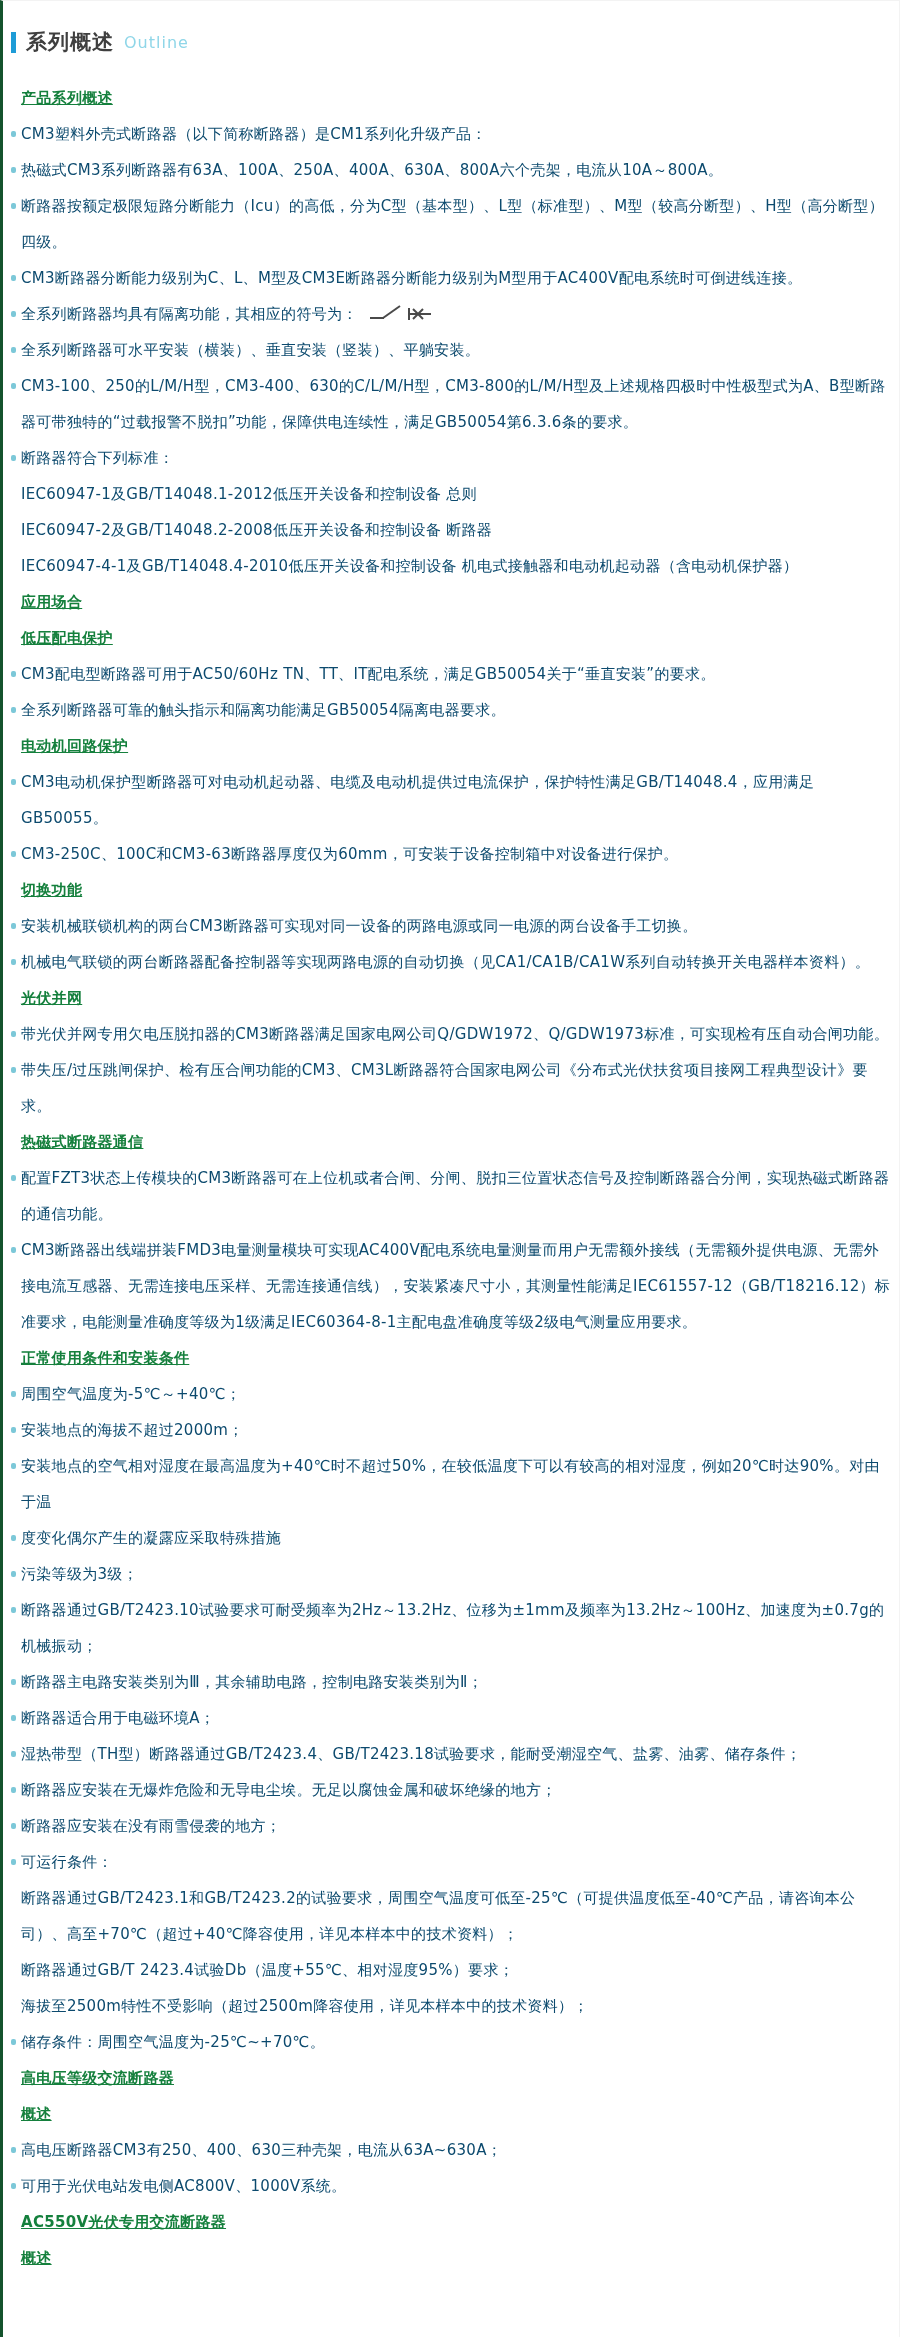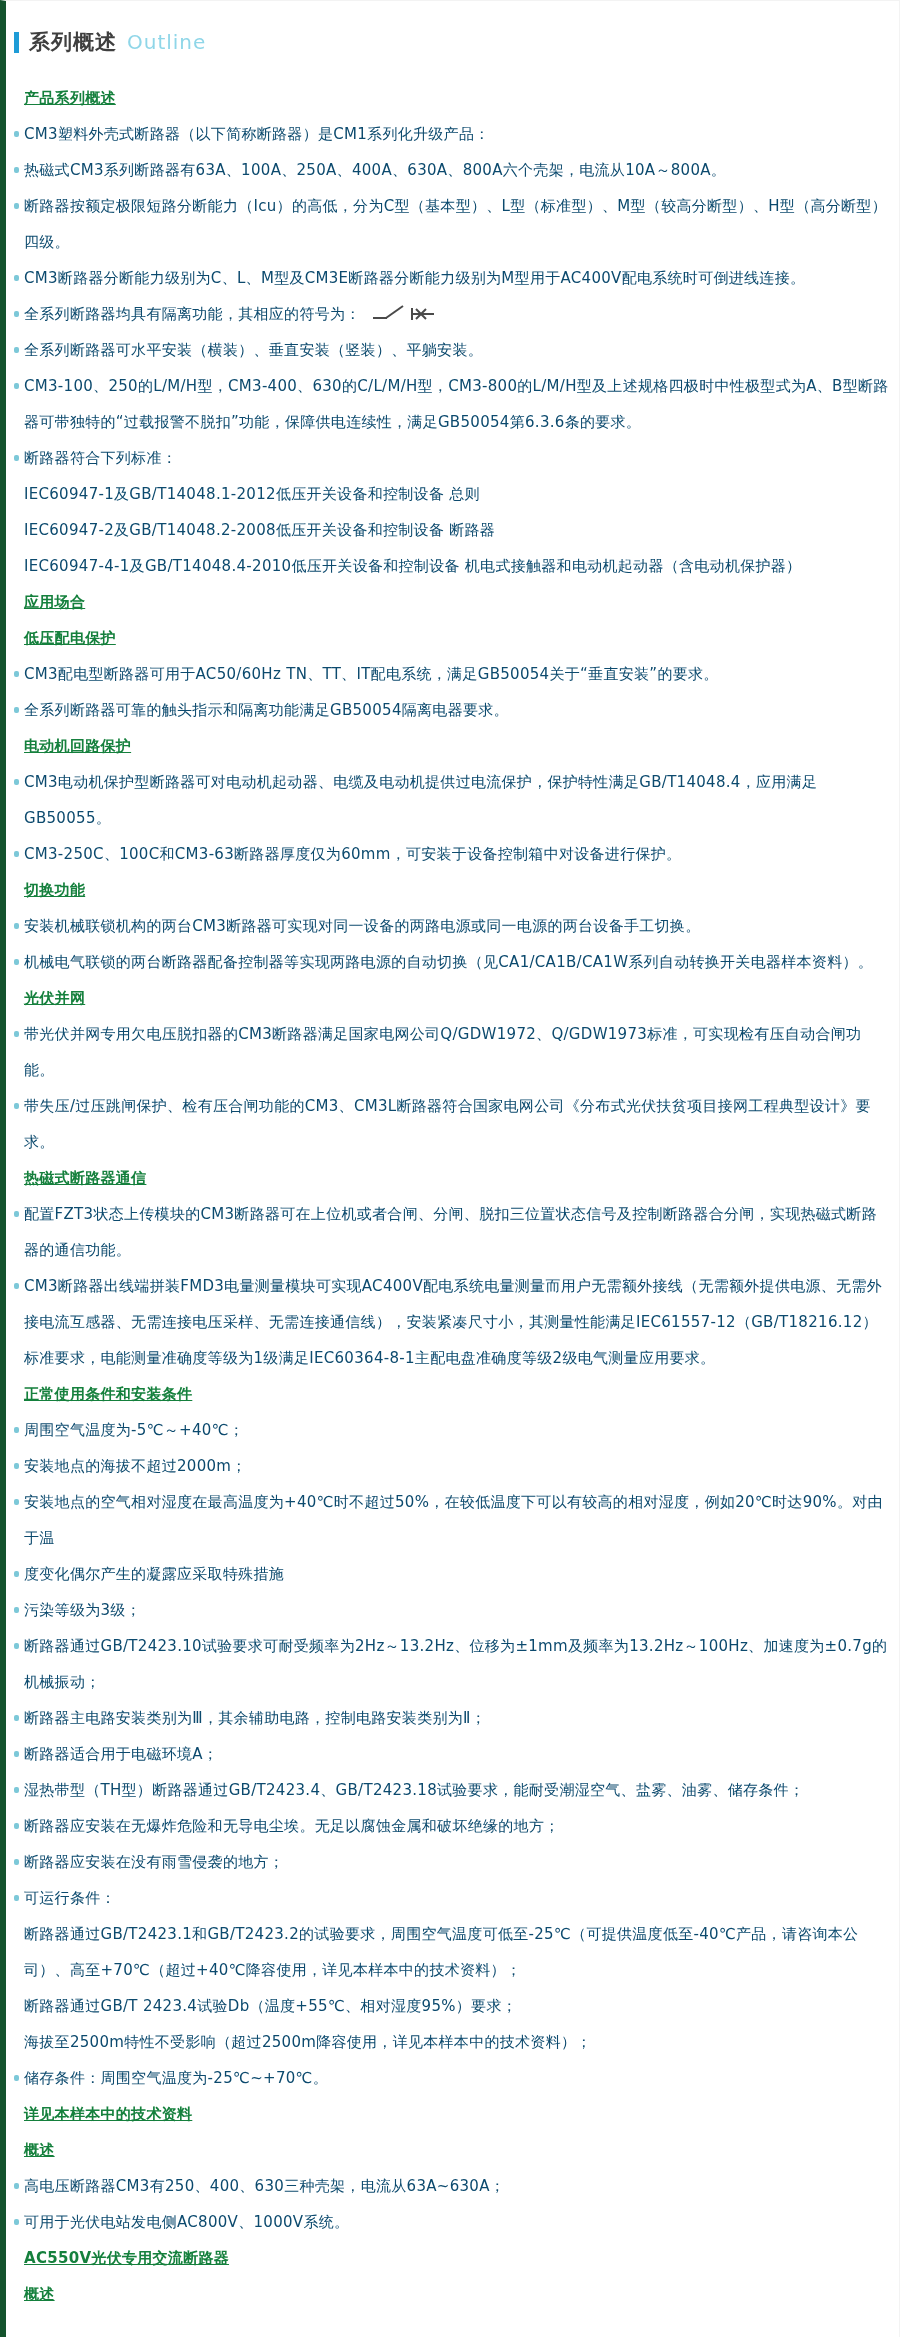--- a/index.html
+++ b/index.html
@@ -7,21 +7,21 @@
     padding: 0;
     background: #ffffff;
     font-family: "DejaVu Sans", "Liberation Sans", sans-serif;
   }
   .page {
     width: 900px;
     height: 2337px;
     box-sizing: border-box;
     background: #ffffff;
     border-top: 1px solid #f3f3f3;
-    border-left: 6px solid #14532d;
+    border-left: 3px solid #14532d;
     border-right: 1px solid #f3f3f3;
     padding: 27px 8px 0 8px;
     overflow: hidden;
   }
   .title-row {
     display: flex;
     align-items: center;
     margin: 0 0 24px 0;
   }
   .title-bar {
@@ -31,21 +31,21 @@
     margin-right: 10px;
     flex: 0 0 auto;
   }
   .title-zh {
     font-size: 21px;
     font-weight: bold;
     color: #3f3f3f;
     letter-spacing: 1px;
   }
   .title-en {
-    font-size: 20px;
+    font-size: 16px;
     color: #8fd6e8;
     margin-left: 10px;
     letter-spacing: 1px;
   }
   .content {
     padding-left: 0;
   }
   .block {
     position: relative;
     padding-left: 10px;
@@ -224,21 +224,21 @@
       <div class="block plain">
     <span class="block-text">断路器通过GB/T 2423.4试验Db（温度+55℃、相对湿度95%）要求；</span>
   </div>
       <div class="block plain">
     <span class="block-text">海拔至2500m特性不受影响（超过2500m降容使用，详见本样本中的技术资料）；</span>
   </div>
       <div class="block bullet">
     <span class="block-text">储存条件：周围空气温度为-25℃~+70℃。</span>
   </div>
       <div class="block heading">
-    <span class="block-text">详见本样本中的技术资料</span>
+    <span class="block-text">高电压等级交流断路器</span>
   </div>
       <div class="block heading">
     <span class="block-text">概述</span>
   </div>
       <div class="block bullet">
     <span class="block-text">高电压断路器CM3有250、400、630三种壳架，电流从63A~630A；</span>
   </div>
       <div class="block bullet">
     <span class="block-text">可用于光伏电站发电侧AC800V、1000V系统。</span>
   </div>

